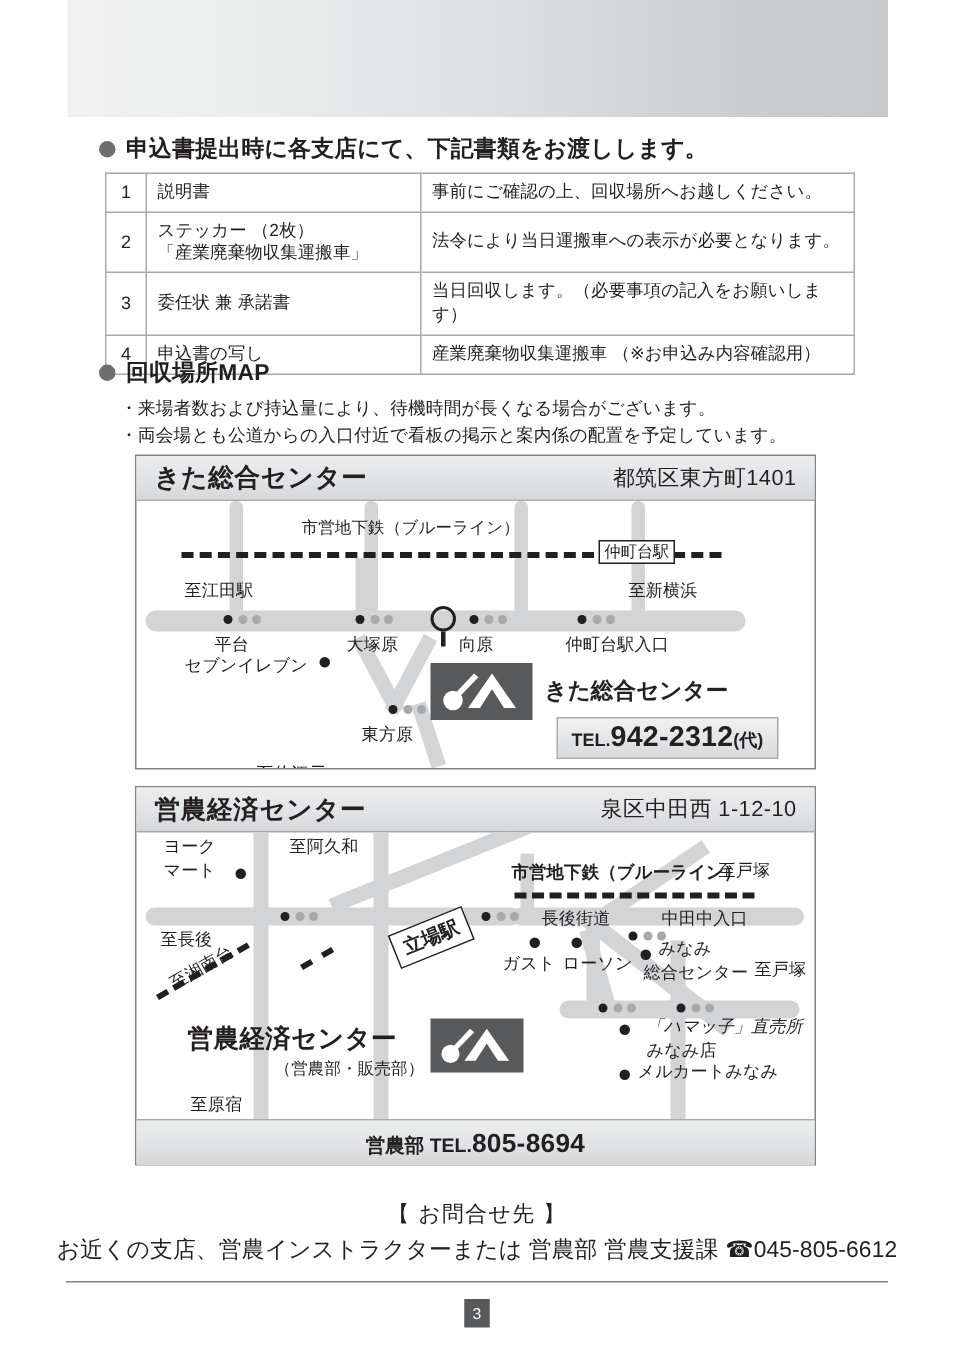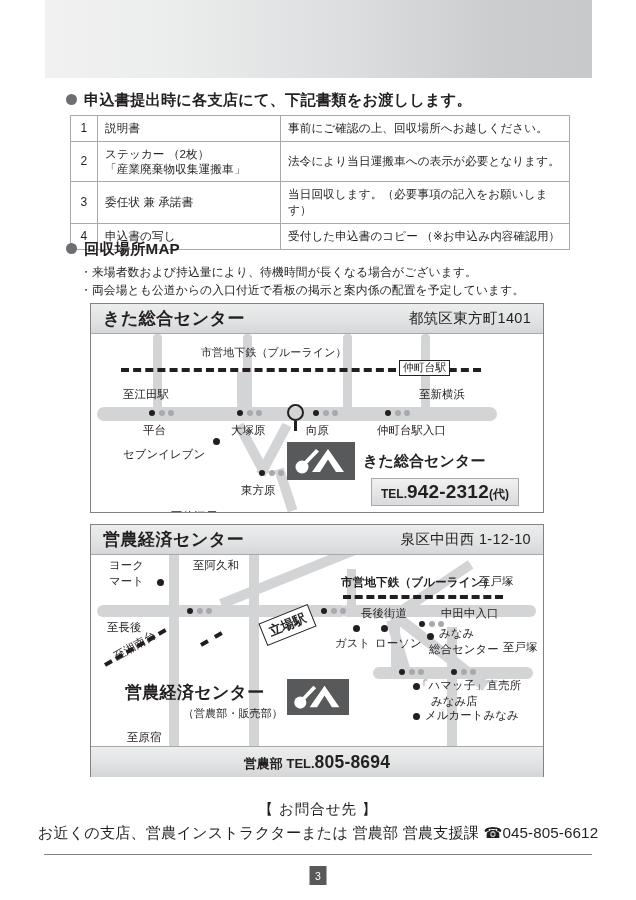--- a/index.html
+++ b/index.html
@@ -174,21 +174,21 @@
         <td>法令により当日運搬車への表示が必要となります。</td>
       </tr>
       <tr>
         <td>3</td>
         <td>委任状 兼 承諾書</td>
         <td>当日回収します。（必要事項の記入をお願いします）</td>
       </tr>
       <tr>
         <td>4</td>
         <td>申込書の写し</td>
-        <td>受付した申込書のコピー （※お申込み内容確認用）</td>
+        <td>産業廃棄物収集運搬車 （※お申込み内容確認用）</td>
       </tr>
     </tbody>
   </table>
 
   <div class="sec-head" id="head-map">
     <span class="dot"></span>
     <span class="txt">回収場所MAP</span>
   </div>
 
   <div class="map-notes">
@@ -254,21 +254,21 @@
         <div class="ring"></div>
           <div class="stem"></div>
       </div>
 
       <div class="lbl" style="left:52px;top:90px;">平台</div>
       <div class="lbl" style="left:140px;top:90px;">大塚原</div>
       <div class="lbl" style="left:215px;top:90px;">向原</div>
       <div class="lbl" style="left:286px;top:90px;">仲町台駅入口</div>
 
       <div class="pt" style="left:122px;top:104px;"></div>
-      <div class="lbl" style="left:32px;top:104px;margin-top:10px;">セブンイレブン</div>
+      <div class="lbl" style="left:32px;top:104px;">セブンイレブン</div>
       <div class="lbl" style="left:150px;top:150px;">東方原</div>
       <div class="lbl" style="left:80px;top:176px;">至佐江戸</div>
 
       <div class="ja-logo" style="left:196px;top:108px;width:68px;height:38px;">
         <svg width="58" height="30" viewBox="0 0 58 30" aria-hidden="true">
           <circle cx="10" cy="21" r="6.5" fill="#ffffff"></circle>
           <path d="M6 22 L24 3 L27 5.5 L9 24 Z" fill="#ffffff"></path>
           <path d="M36 3 L52 26 L44 26 L36 13.5 L28 26 L20 26 Z" fill="#ffffff"></path>
         </svg>
       </div>
@@ -327,21 +327,21 @@
 
       <div class="pt" style="left:336px;top:78px;"></div>
       <div class="lbl" style="left:348px;top:72px;">みなみ</div>
       <div class="lbl" style="left:338px;top:88px;">総合センター</div>
       <div class="lbl" style="left:412px;top:86px;">至戸塚</div>
 
       <div class="lbl" style="left:24px;top:96px;transform:rotate(-30deg);transform-origin:left center;">至湘南台</div>
       <div class="lbl" style="left:36px;top:176px;">至原宿</div>
 
       <div class="pt" style="left:322px;top:128px;"></div>
-      <div class="lbl" style="left:326px;top:124px;">「ハマッ子」直売所</div>
+      <div class="lbl" style="left:340px;top:124px;font-style:italic;">「ハマッ子」直売所</div>
       <div class="lbl" style="left:340px;top:140px;">みなみ店</div>
       <div class="pt" style="left:322px;top:158px;"></div>
       <div class="lbl" style="left:334px;top:154px;">メルカートみなみ</div>
 
       <div class="sigdots" style="left:96px;top:53px;">
           <i></i>
           <i class="g"></i>
           <i class="g"></i>
         </div>
       <div class="sigdots" style="left:230px;top:53px;">

